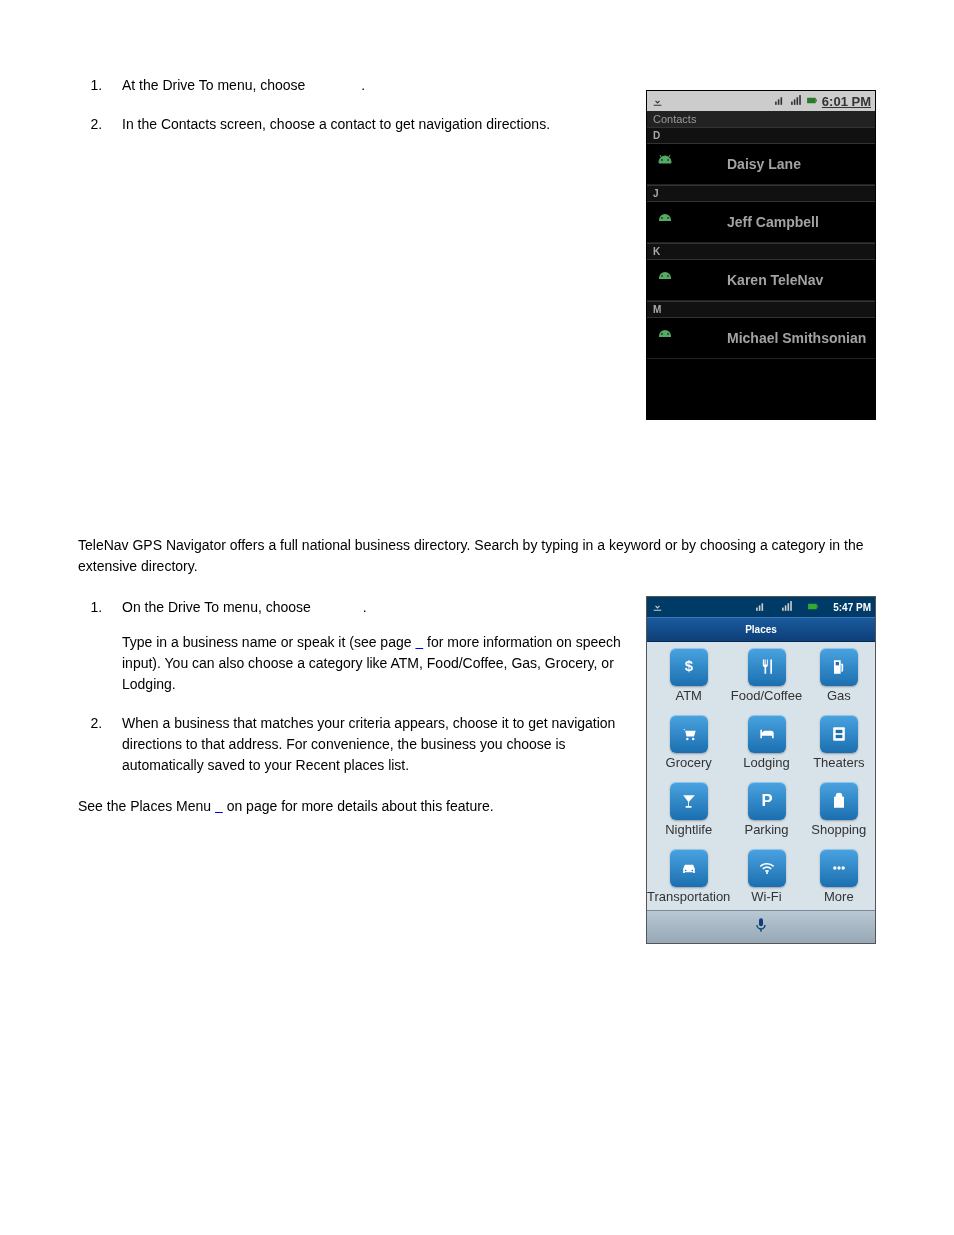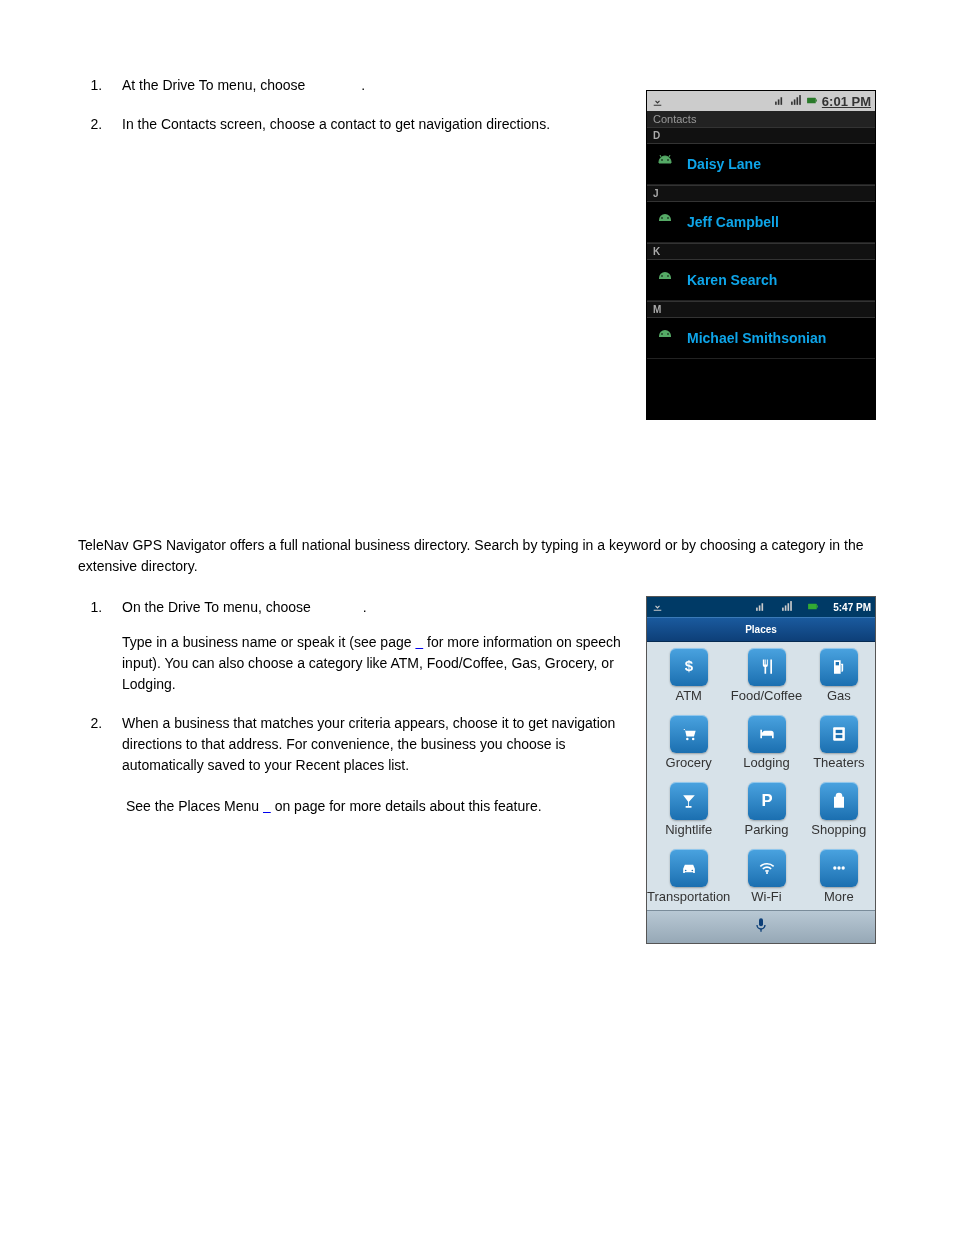--- a/index.html
+++ b/index.html
@@ -39,21 +39,21 @@
   .statusbar { height:20px; background:#ccc; display:flex; align-items:center; justify-content:space-between; padding:0 4px; font-size:10px; color:#333; }
   .statusbar .sb-left svg { width:13px; height:13px; display:block; }
   .statusbar .sb-right { display:flex; align-items:center; gap:3px; font-weight:bold; }
   .statusbar .sb-right span.time { font-size:13px;text-decoration:underline; }
   .sb-right svg { width:13px; height:13px; }
   .contacts-title { background:#222; color:#999; font-size:11px; padding:2px 6px; }
   .letter-bar { background:#111; color:#aaa; font-size:10px; font-weight:bold; padding:2px 6px; border-top:1px solid #333; border-bottom:1px solid #333; }
   .contact-row { display:flex; align-items:center; background:#000; padding:8px 6px; border-bottom:1px solid #222; }
   .android-head { width:24px; height:24px; margin-right:10px; position:relative; }
   .android-head svg { width:24px; height:24px; display:block; }
-  .contact-name { color:#0ea5e9; font-size:14px; font-weight:bold; }
+  .contact-name { color:#a3a3a3; font-size:14px; font-weight:bold;margin-left:40px; }
   .contacts-fill { height:60px; background:#000; }
 
   
   .shot-places { position:absolute; right:78px; top: 596px; width:228px; border:1px solid #555; background:#d7e2e9; }
   .places-status { height:20px; background:#003a66; display:flex; align-items:center; justify-content:space-between; padding:0 4px; font-size:10px; color:#fff; }
   .places-status .sb-left svg { width:13px; height:13px; }
   .places-status .sb-right { display:flex; align-items:center; gap:13px; font-weight:bold; }
   .places-status .sb-right svg { width:13px; height:13px; }
   .places-header { background: linear-gradient(#1a5a9e,#0d3f78); color:#fff; text-align:center; font-weight:bold; font-size:10px; padding:6px 0; border-top:1px solid #3a7ab8; border-bottom:1px solid #052a52; }
   .places-search { background:#e6edf2; padding:4px; display:flex; align-items:center; border-bottom:1px solid #b0bfc9; }
@@ -137,21 +137,21 @@
       </div>
       <div class="letter-bar">K</div>
       <div class="contact-row">
         <span class="android-head">
             <svg viewBox="0 0 24 24">
               <path fill="#5a6" d="M6 10a6 6 0 0112 0v1H6z"></path>
               <circle cx="9" cy="8" r="0.8" fill="#000"></circle>
               <circle cx="15" cy="8" r="0.8" fill="#000"></circle>
             </svg>
           </span>
-        <span class="contact-name">Karen Search</span>
+        <span class="contact-name">Karen TeleNav</span>
       </div>
       <div class="letter-bar">M</div>
       <div class="contact-row">
         <span class="android-head">
             <svg viewBox="0 0 24 24">
               <path fill="#5a6" d="M6 10a6 6 0 0112 0v1H6z"></path>
               <circle cx="9" cy="8" r="0.8" fill="#000"></circle>
               <circle cx="15" cy="8" r="0.8" fill="#000"></circle>
             </svg>
           </span>
@@ -172,21 +172,21 @@
       <span>.</span>
       <p style="margin:14px 0 0 0;">
         <span>Type in a business name or speak it (see page </span><a href="#" class="fakelink">&nbsp;&nbsp;</a><span> for more information on speech input). You can also choose a category like ATM, Food/Coffee, Gas, Grocery, or Lodging.</span>
       </p>
     </li>
     <li>
       <span>When a business that matches your criteria appears, choose it to get navigation directions to that address. For convenience, the business you choose is automatically saved to your Recent places list.</span>
     </li>
   </ol>
 
-  <p class="body-p" style="max-width:540px;margin-left:48px;">
+  <p class="body-p" style="max-width:540px;">
     <span>See the Places Menu </span><a href="#" class="fakelink">&nbsp;&nbsp;</a><span> on page  for more details about this feature.</span>
   </p>
 
   <div class="shot-places">
     <div class="places-status">
       <span class="sb-left">
         <svg viewBox="0 0 24 24">
             <path fill="#ccc" d="M12 3v10l-3-3-1.4 1.4L12 16l4.4-4.6L15 10l-3 3V3zM5 18h14v2H5z"></path>
           </svg>
       </span>

